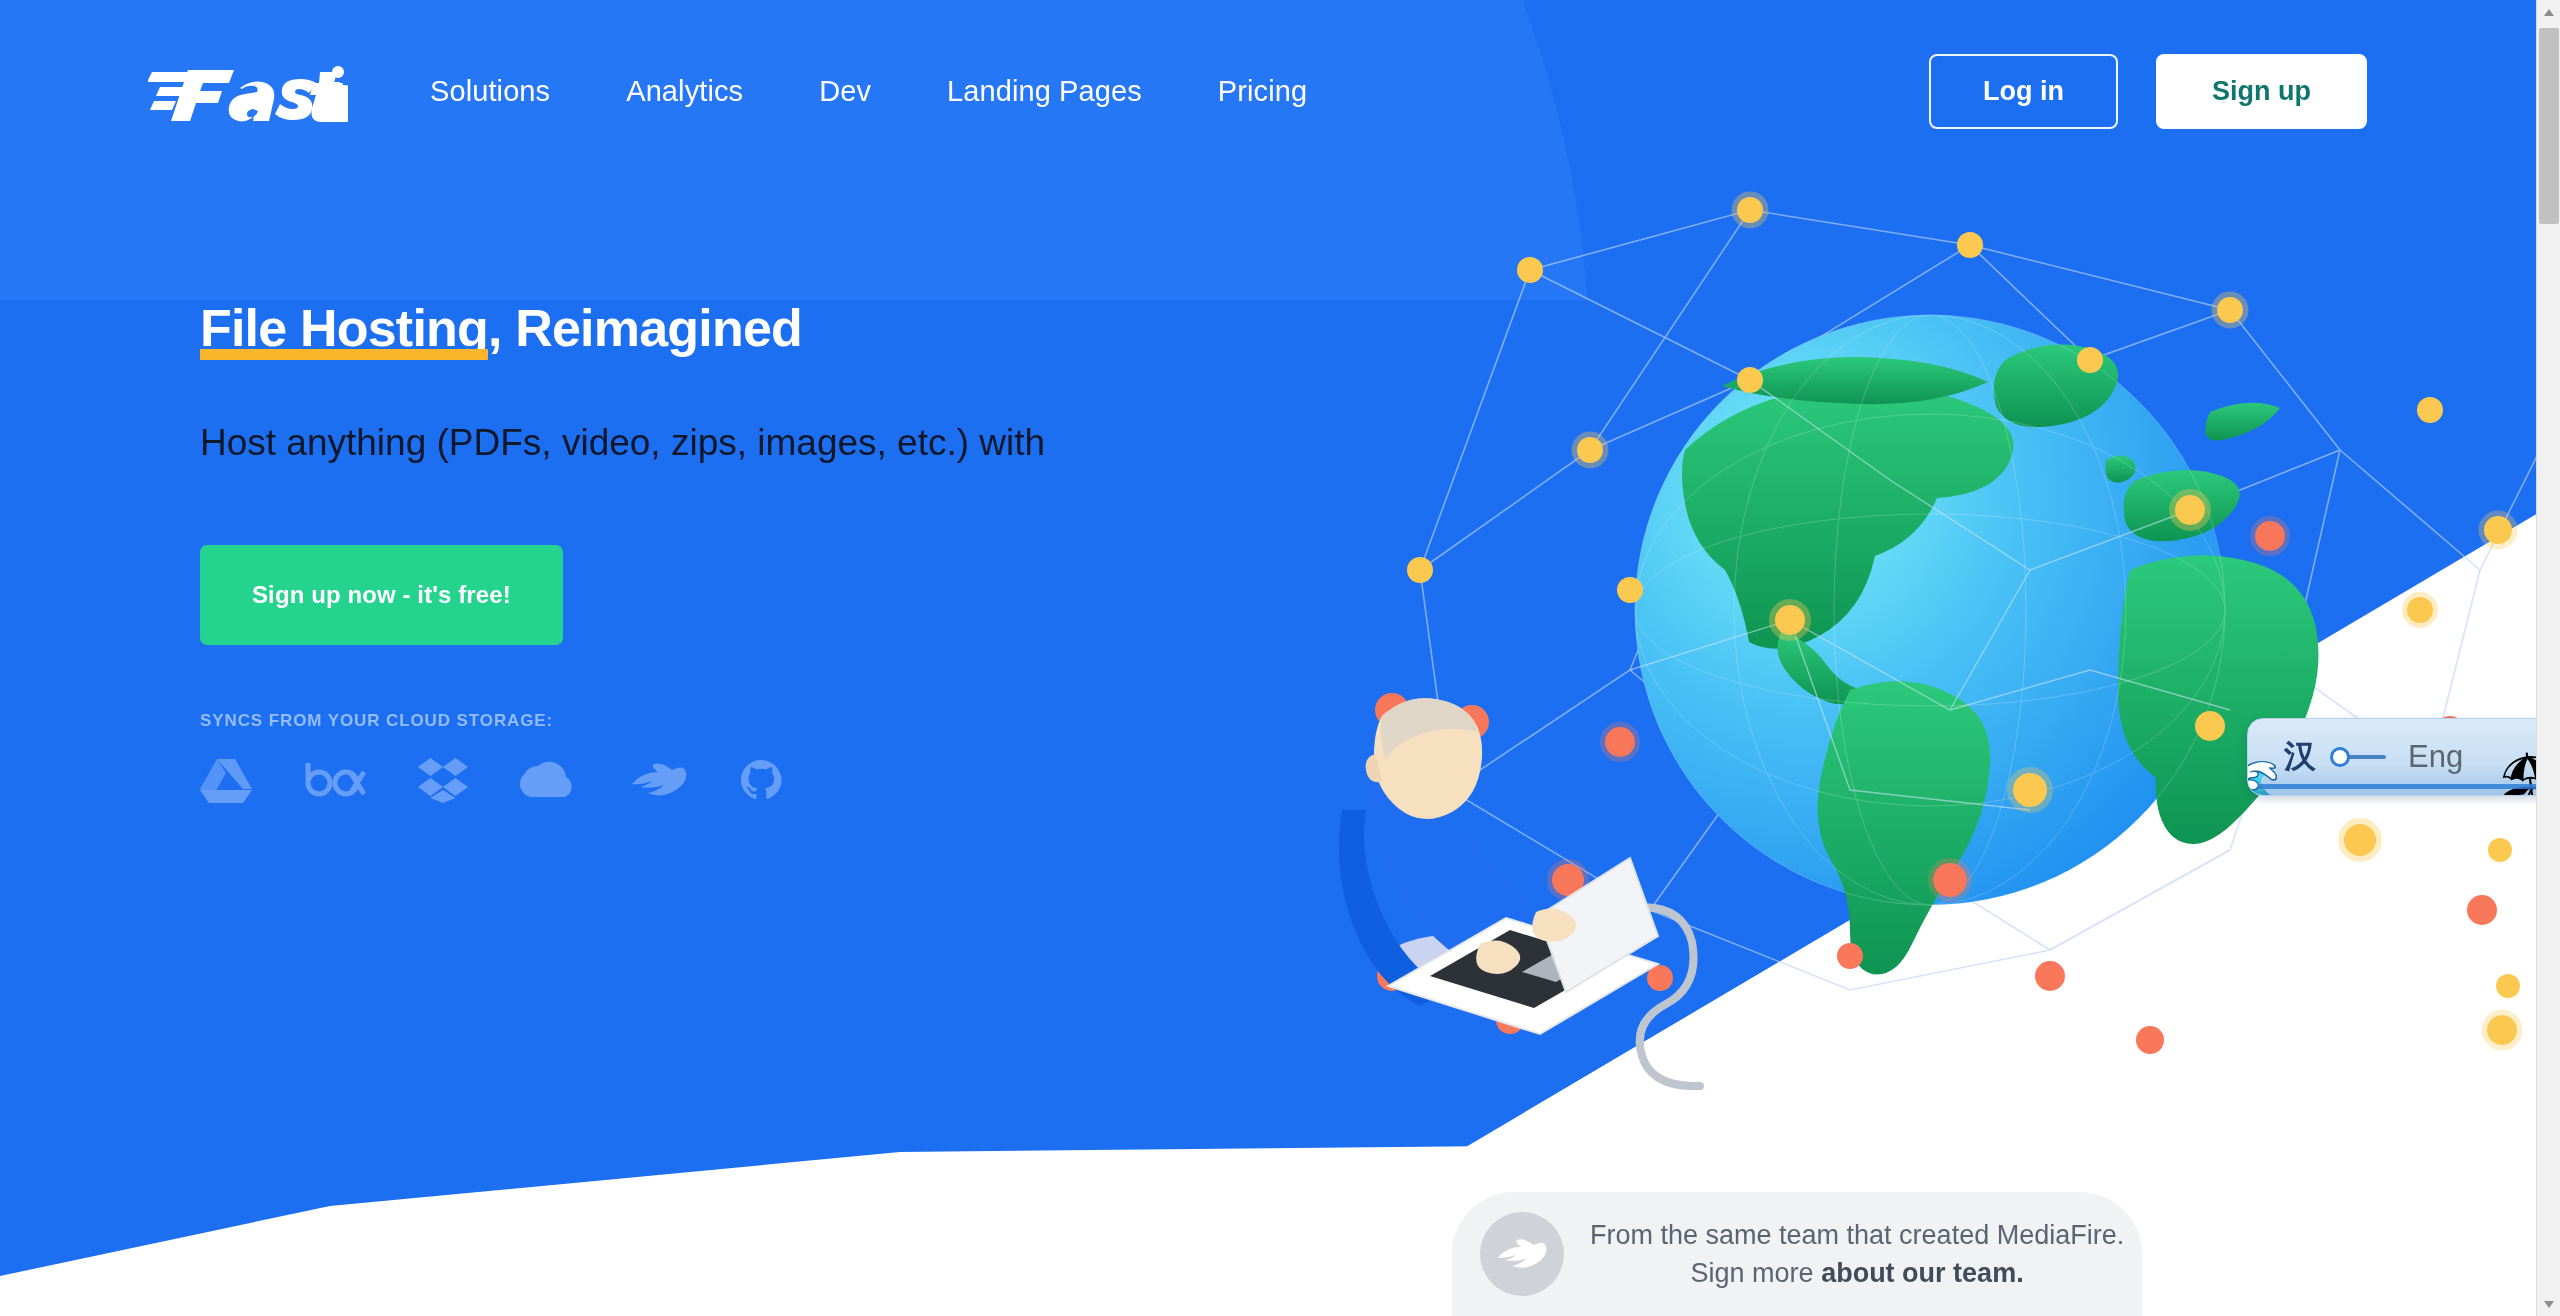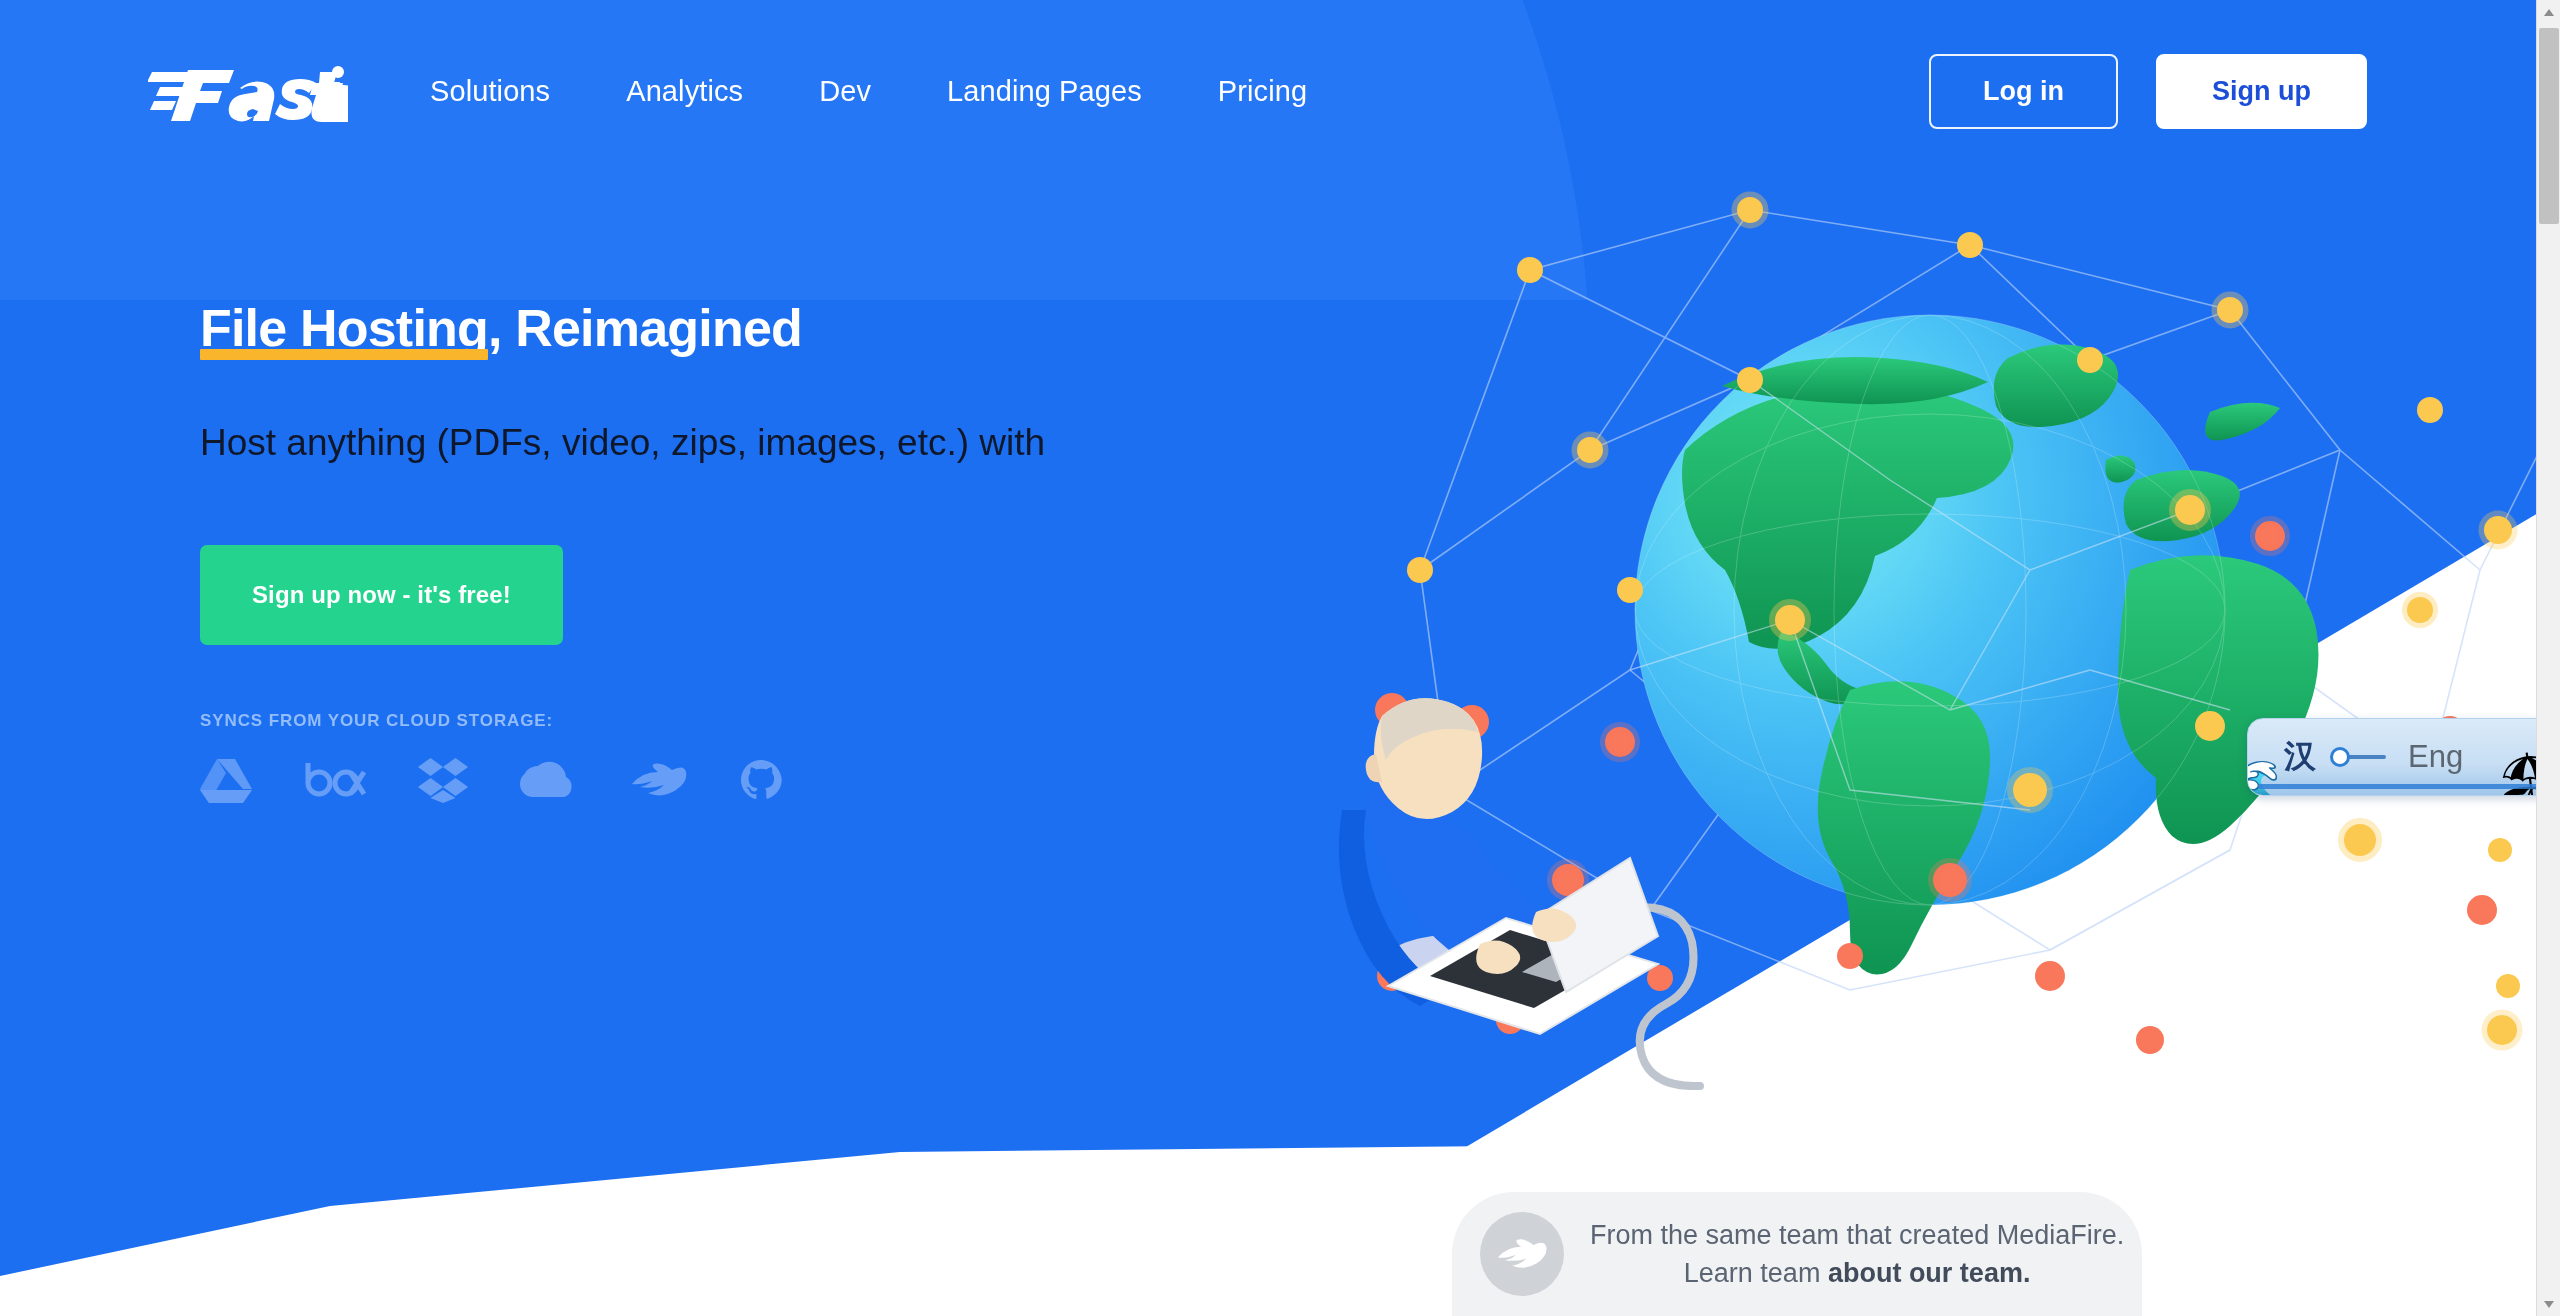--- a/index.html
+++ b/index.html
@@ -92,21 +92,21 @@
     color:#ffffff; background:transparent;
     border:2px solid rgba(255,255,255,.92);
     border-radius:8px;
     font-size:27px; font-weight:700;
     padding:20px 52px;
     font-family:inherit;
     cursor:pointer;
     white-space:nowrap;
   }
   .btn-signup {
-    color:#1d4ed8; background:#ffffff;
+    color:#0f766e; background:#ffffff;
     border:2px solid #ffffff;
     border-radius:8px;
     font-size:27px; font-weight:700;
     padding:20px 54px;
     font-family:inherit;
     cursor:pointer;
     white-space:nowrap;
   }
 
   
@@ -541,21 +541,21 @@
   </div>
 
   <div class="mf-banner">
     <div class="mf-avatar">
       <svg width="52" height="34" viewBox="0 0 58 36">
         <path fill="#ffffff" d="M2 22 q10 -12 26 -12 q-8 -6 -4 -8 q8 -2 18 6 q12 -6 14 2 q2 10 -10 18 q-14 9 -28 3 q10 -2 16 -8 q-12 4 -24 2 q8 -2 12 -6 q-12 4 -20 3z"></path>
       </svg>
     </div>
     <div class="mf-text">
       <div class="mf-line">From the same team that created MediaFire.</div>
-      <div class="mf-line"><span>Learn team </span><a href="#">about our team.</a></div>
+      <div class="mf-line"><span>Sign more </span><a href="#">about our team.</a></div>
     </div>
   </div>
 
   <div class="scrollbar">
     <div class="sb-arrow-up">
       <svg width="10" height="7" viewBox="0 0 10 7">
         <path d="M5 0 L10 7 L0 7z" fill="#8c8c8c"></path>
       </svg>
     </div>
     <div class="sb-thumb"></div>

